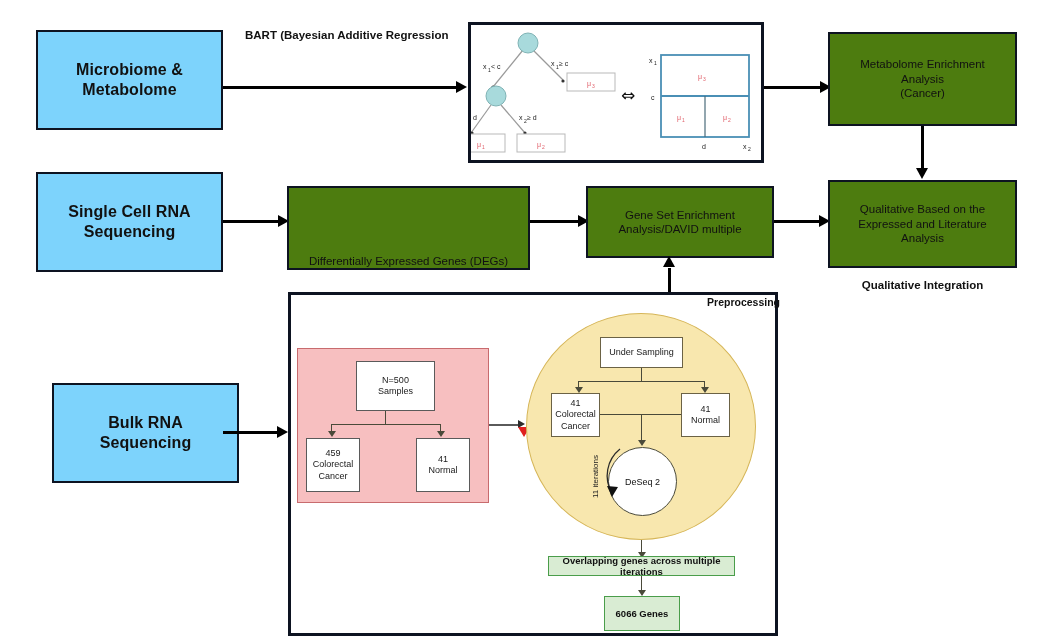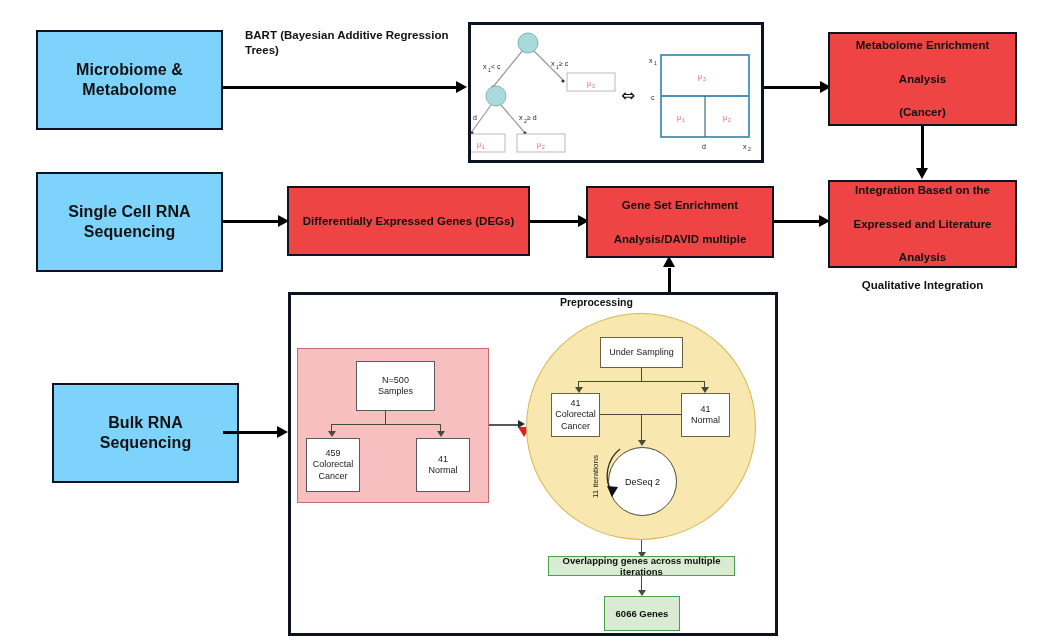--- a/index.html
+++ b/index.html
@@ -25,25 +25,24 @@
     line-height:1.25;
   }
   .src-box{
     background:#7dd3fc;
     border:2.5px solid #0d1321;
     font-weight:bold;
     font-size:16px;
     letter-spacing:.1px;
   }
   .proc-box{
-    background:#ef4444;
+    background:#4d7c0f;
     border:2.5px solid #0d1321;
-    font-weight:bold;
+    font-weight:normal;
     font-size:11.5px;
-    gap:19px;
   }
   .plain-label{
     font-weight:bold;
     font-size:11.5px;
     line-height:1.3;
   }
 
   
   .hline{background:#000000;height:3px;}
   .vline{background:#000000;width:3px;}
@@ -125,21 +124,21 @@
   .rot-label{
     transform:rotate(-90deg);
     transform-origin:center center;
     white-space:nowrap;
     font-size:8px;
     color:#222;
   }
   .preproc-title{
     font-weight:bold;
     font-size:10.5px;
-    text-align:left;
+    text-align:right;
   }
   .red-marker{
     width:0;height:0;
     border-left:6px solid transparent;
     border-right:6px solid transparent;
     border-top:10px solid #e02020;
   }
   .gray-h{background:#5a5a5a;height:1.5px;}
   .gray-arrow-r{
     width:0;height:0;
@@ -153,21 +152,20 @@
 
 <div id="canvas">
 
   <div class="abs node src-box" style="left:36px;top:30px;width:187px;height:100px;flex-direction:column;">
     <span>Microbiome &amp;</span>
     <span>Metabolome</span>
   </div>
 
   <div class="abs plain-label" style="left:245px;top:28px;width:215px;">
     <div>BART (Bayesian Additive Regression</div>
-    <div>Trees)</div>
   </div>
 
   <div class="abs hline" style="left:223px;top:86px;width:235px;"></div>
   <div class="abs arrow-r" style="left:456px;top:80.5px;"></div>
 
   <div class="abs bart-frame" style="left:468px;top:22px;width:296px;height:141px;">
     <svg class="bart-svg" width="290" height="135" viewBox="0 0 290 135">
 
       <line x1="52" y1="25" x2="22" y2="62" stroke="#9a9a9a" stroke-width="1.2"></line>
       <line x1="62" y1="25" x2="92" y2="55" stroke="#9a9a9a" stroke-width="1.2"></line>
@@ -240,37 +238,37 @@
   <div class="abs arrow-d" style="left:916px;top:168px;"></div>
 
   <div class="abs node src-box" style="left:36px;top:172px;width:187px;height:100px;flex-direction:column;">
     <span>Single Cell RNA</span>
     <span>Sequencing</span>
   </div>
 
   <div class="abs hline" style="left:223px;top:220px;width:58px;"></div>
   <div class="abs arrow-r" style="left:278px;top:214.5px;"></div>
 
-  <div class="abs node proc-box" style="left:287px;top:186px;width:243px;height:70px;">
+  <div class="abs node proc-box" style="left:287px;top:186px;width:243px;height:84px;align-items:flex-end;">
     <span>Differentially Expressed Genes (DEGs)</span>
   </div>
 
   <div class="abs hline" style="left:530px;top:220px;width:52px;"></div>
   <div class="abs arrow-r" style="left:578px;top:214.5px;"></div>
 
   <div class="abs node proc-box" style="left:586px;top:186px;width:188px;height:72px;flex-direction:column;">
     <span>Gene Set Enrichment</span>
     <span>Analysis/DAVID multiple</span>
   </div>
 
   <div class="abs hline" style="left:774px;top:220px;width:48px;"></div>
   <div class="abs arrow-r" style="left:819px;top:214.5px;"></div>
 
   <div class="abs node proc-box" style="left:828px;top:180px;width:189px;height:88px;flex-direction:column;">
-    <span>Integration Based on the</span>
+    <span>Qualitative Based on the</span>
     <span>Expressed and Literature</span>
     <span>Analysis</span>
   </div>
 
   <div class="abs plain-label" style="left:828px;top:278px;width:189px;text-align:center;">
     <span>Qualitative Integration</span>
   </div>
 
   <div class="abs node src-box" style="left:36px;top:383px;width:187px;height:100px;flex-direction:column;margin-left:16px;">
     <span>Bulk RNA</span>

